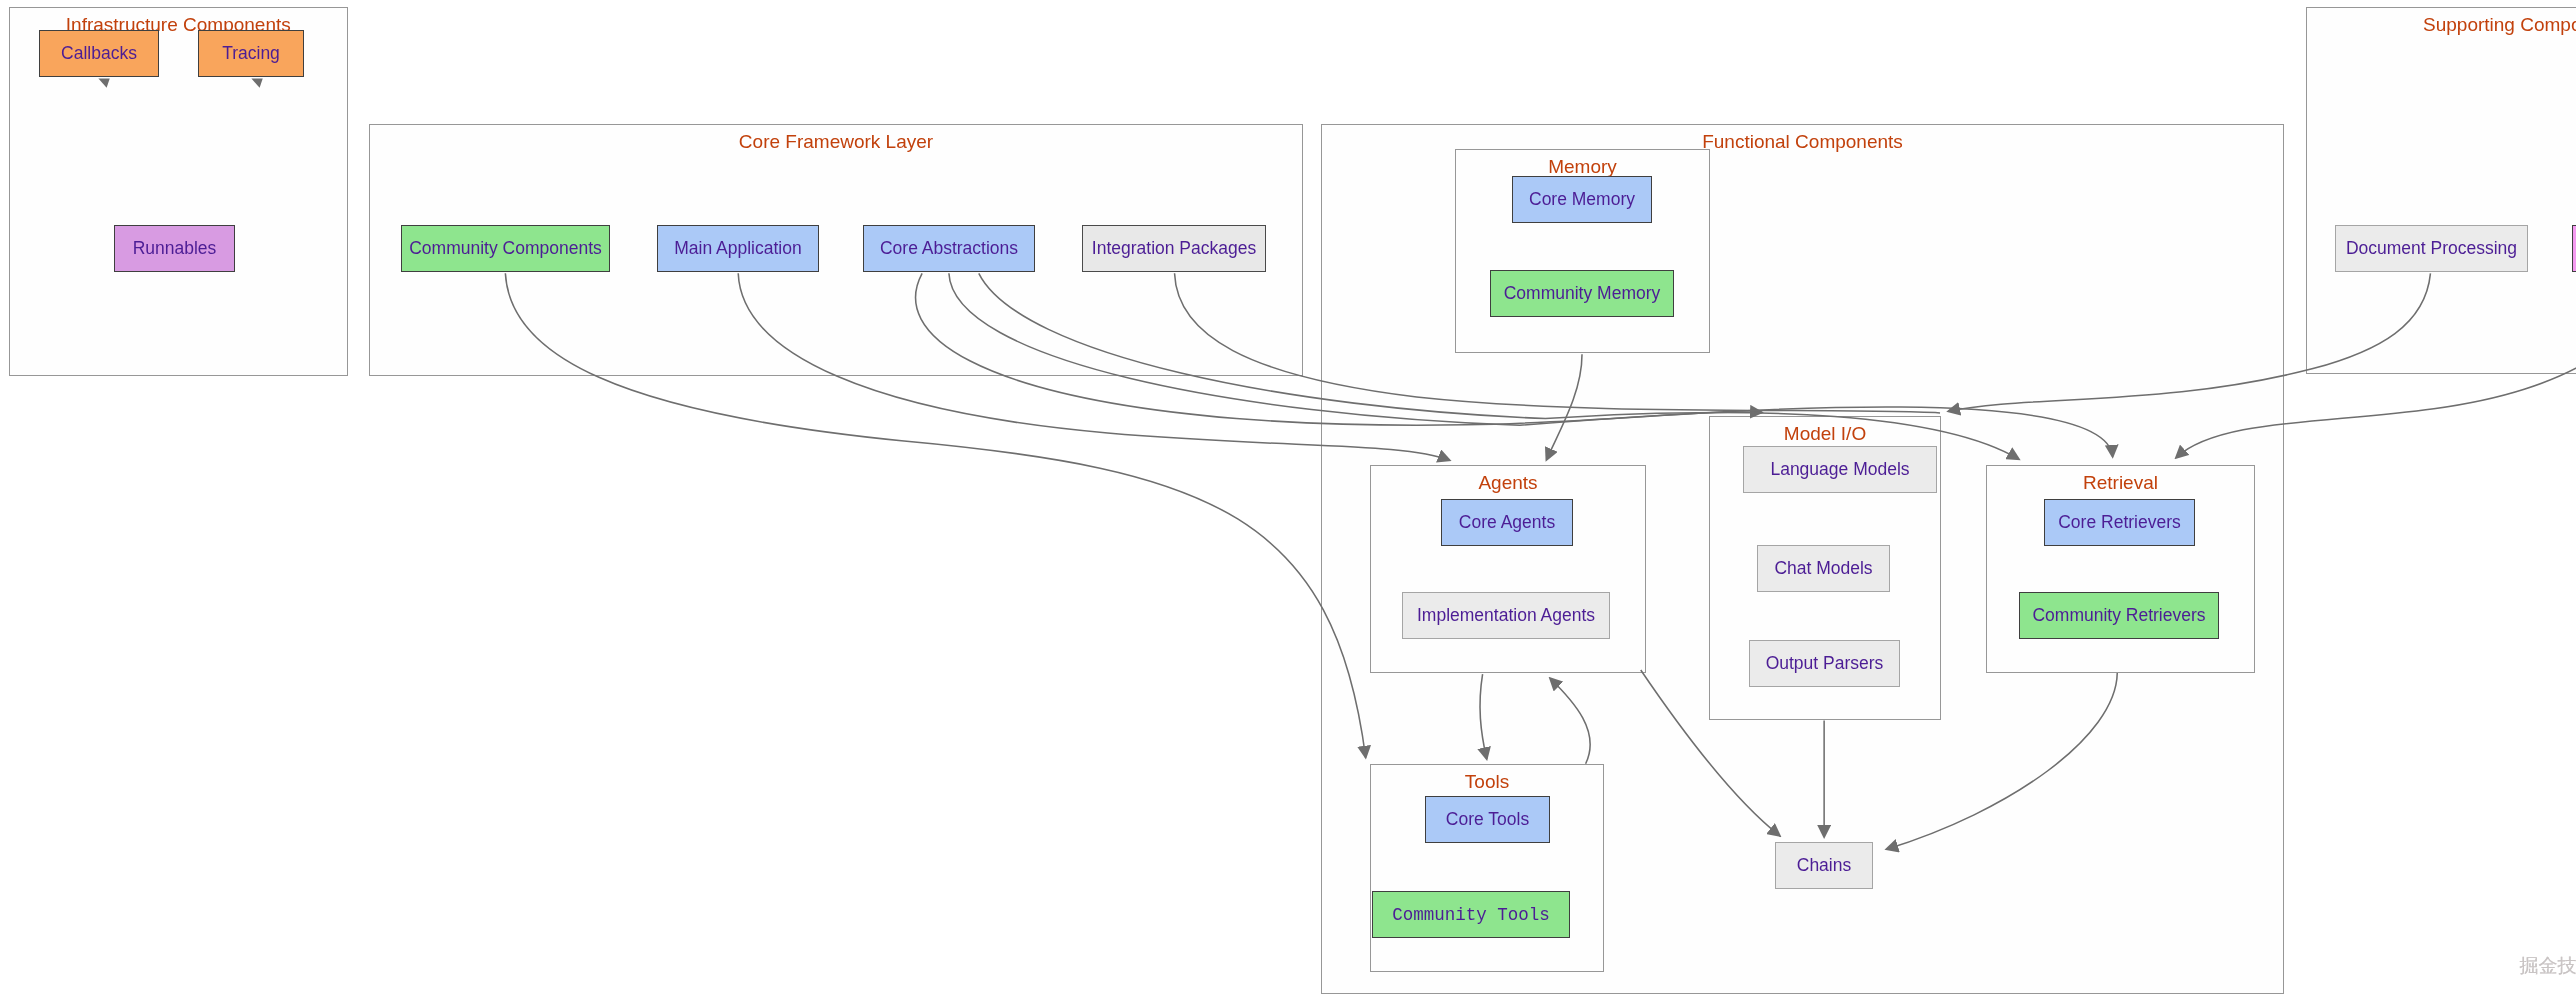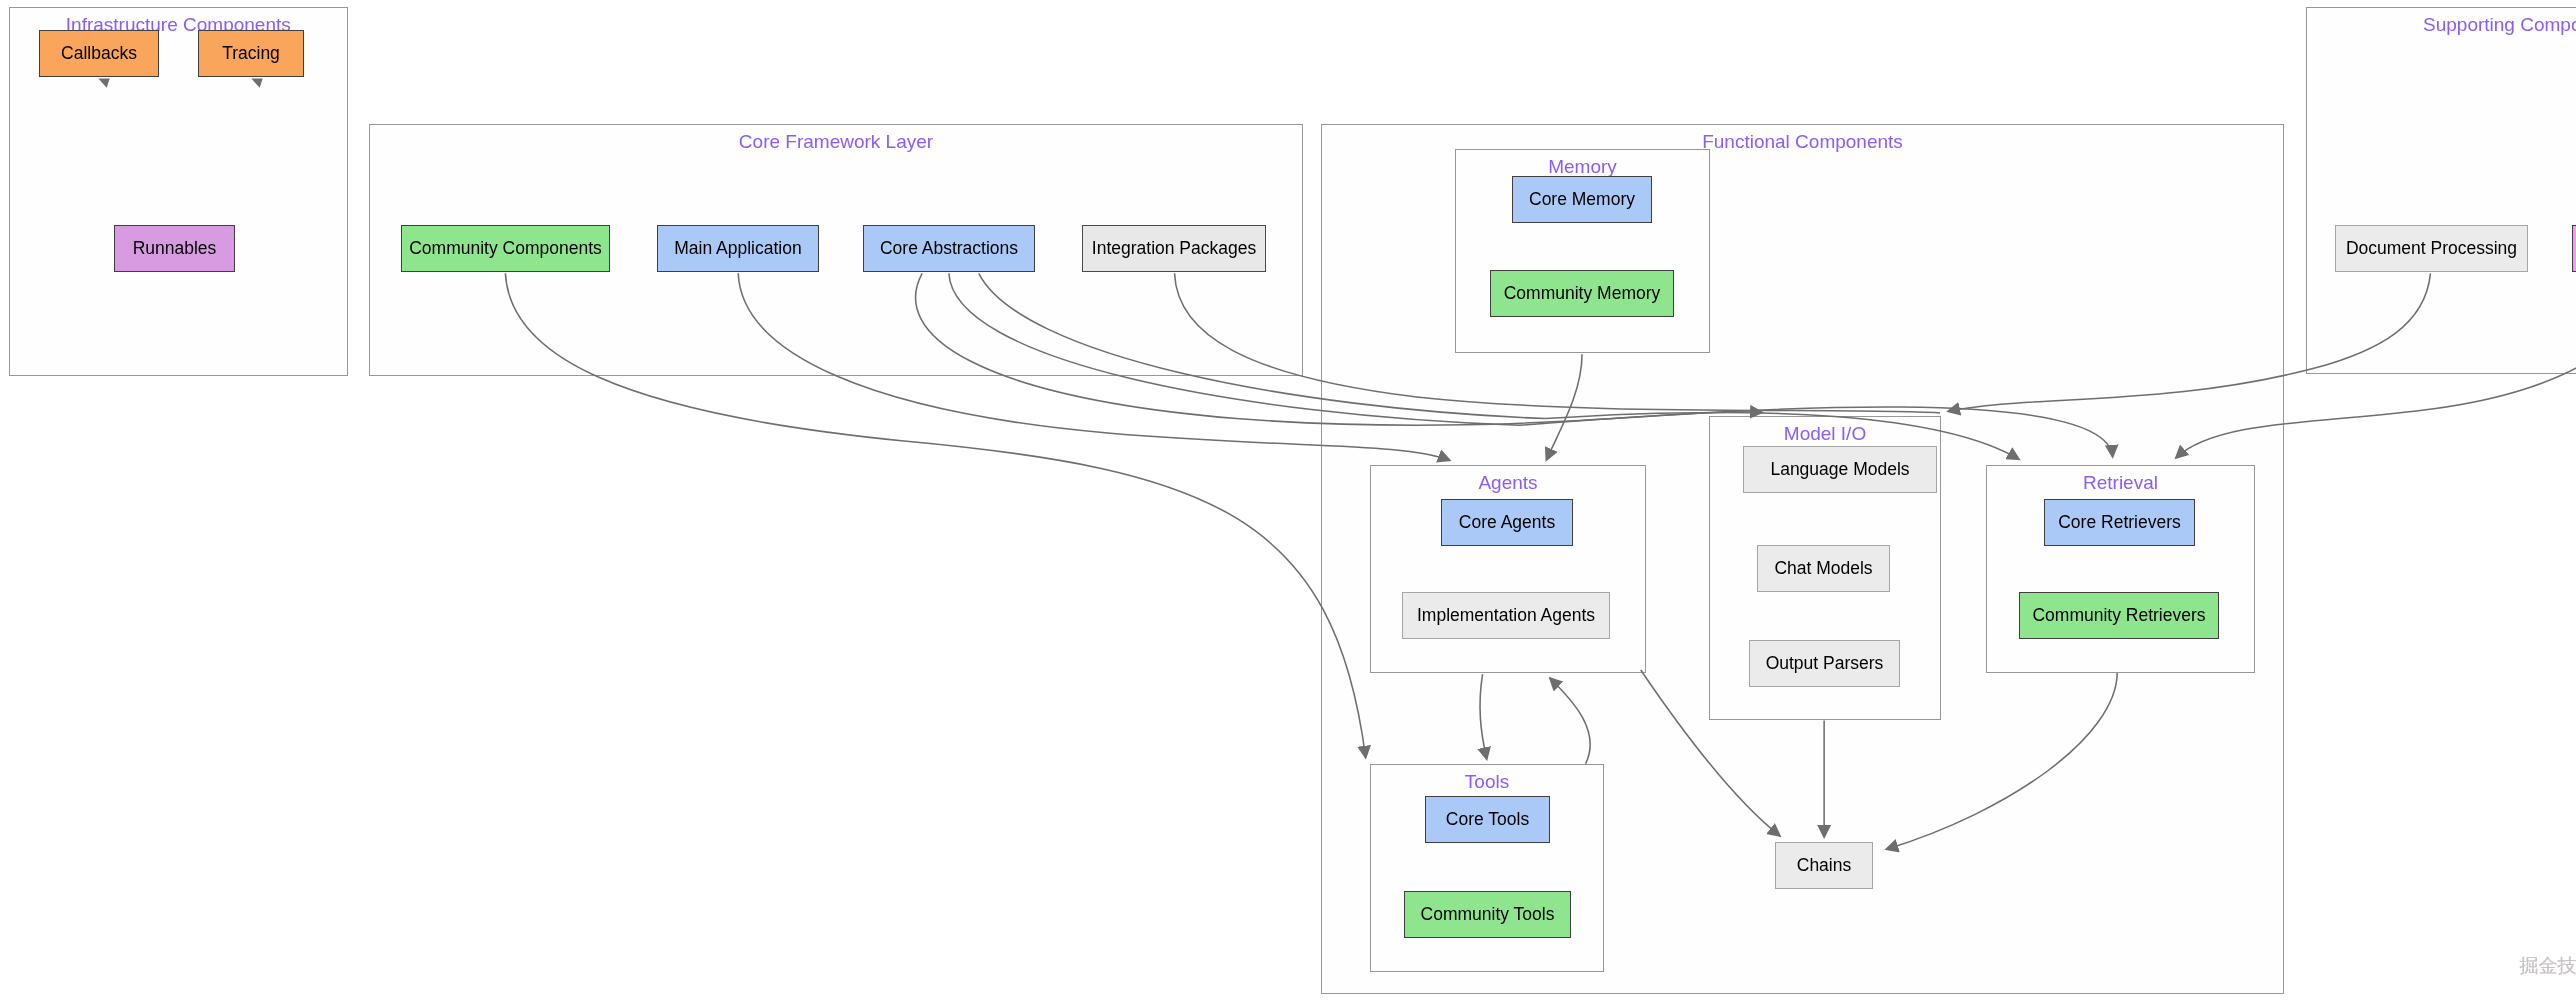--- a/index.html
+++ b/index.html
@@ -13,36 +13,36 @@
   .cluster{
     position:absolute;
     border:1.5px solid #979797;
     background:#fefefe;
     box-sizing:border-box;
     z-index:0;
   }
   .cluster-title{
     position:absolute;left:0;right:0;top:6.2px;
     text-align:center;
-    font-size:19px;color:#8b5cf6;
+    font-size:19px;color:#c2410c;
     white-space:nowrap;
   }
   #edges{
     position:absolute;left:0;top:0;z-index:1;
     pointer-events:none;
   }
   .node{
     position:absolute;height:47px;
     box-sizing:border-box;
     display:flex;align-items:center;justify-content:center;
     z-index:2;
     border:1.5px solid #3f3f3f;
   }
   .node span{
-    font-size:17.5px;color:#000000;white-space:nowrap;
+    font-size:17.5px;color:#4c1d95;white-space:nowrap;
   }
   .orange{background:#f9a55c;}
   .blue{background:#abc9f7;}
   .green{background:#8ee58e;}
   .plum{background:#d89be2;}
   .violet{background:#f49af0;}
   .gray{background:#ebebeb;border-color:#a5a5a5;}
   .gray-dark{background:#e8e8e8;border-color:#4a4a4a;}
   #watermark{
     position:absolute;right:16.5px;bottom:23px;
@@ -165,21 +165,21 @@
   <div class="node blue" style="left:2044px;top:499px;width:151px;">
     <span>Core Retrievers</span>
   </div>
   <div class="node green" style="left:2019px;top:592px;width:200px;">
     <span>Community Retrievers</span>
   </div>
 
   <div class="node blue" style="left:1425px;top:796px;width:125px;">
     <span>Core Tools</span>
   </div>
-  <div class="node green" style="left:1404px;top:891px;width:167px;">
+  <div class="node green" style="left:1372px;top:891px;width:198px;font-family:Liberation Mono, monospace;">
     <span>Community Tools</span>
   </div>
 
   <div class="node gray" style="left:1775px;top:842px;width:98px;">
     <span>Chains</span>
   </div>
 
   <div class="node gray" style="left:2335px;top:225px;width:193px;">
     <span>Document Processing</span>
   </div>

